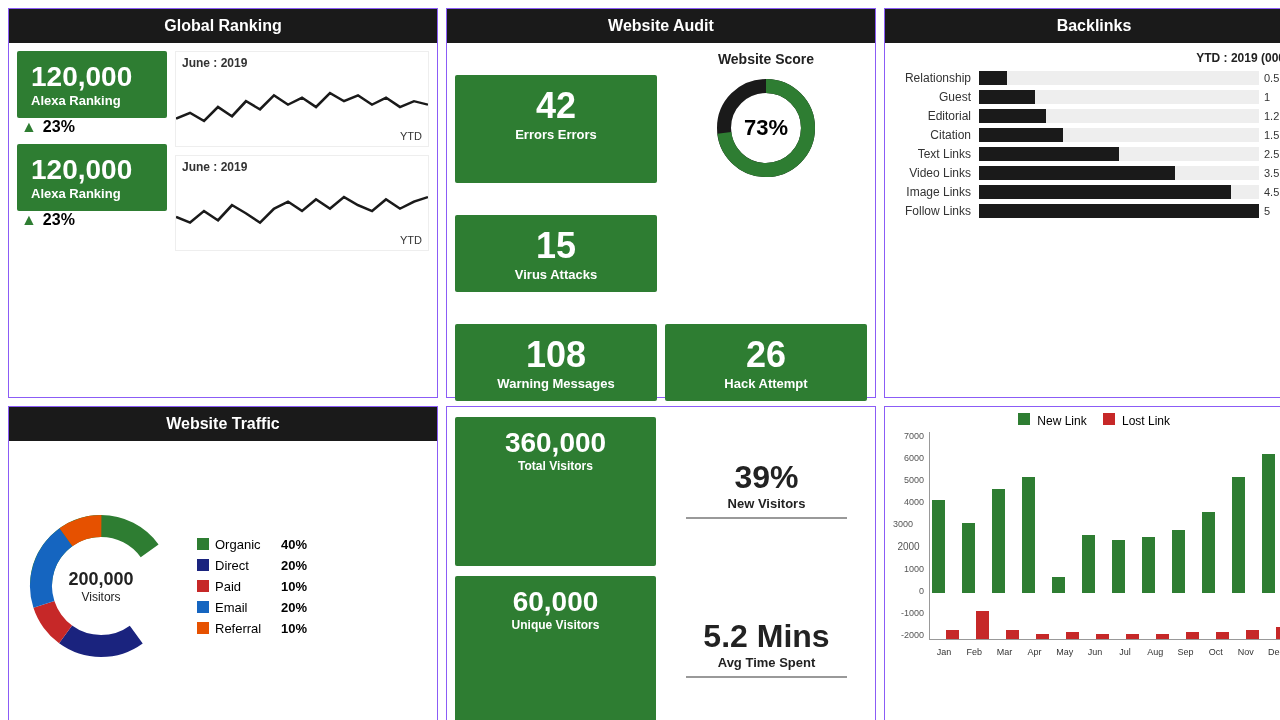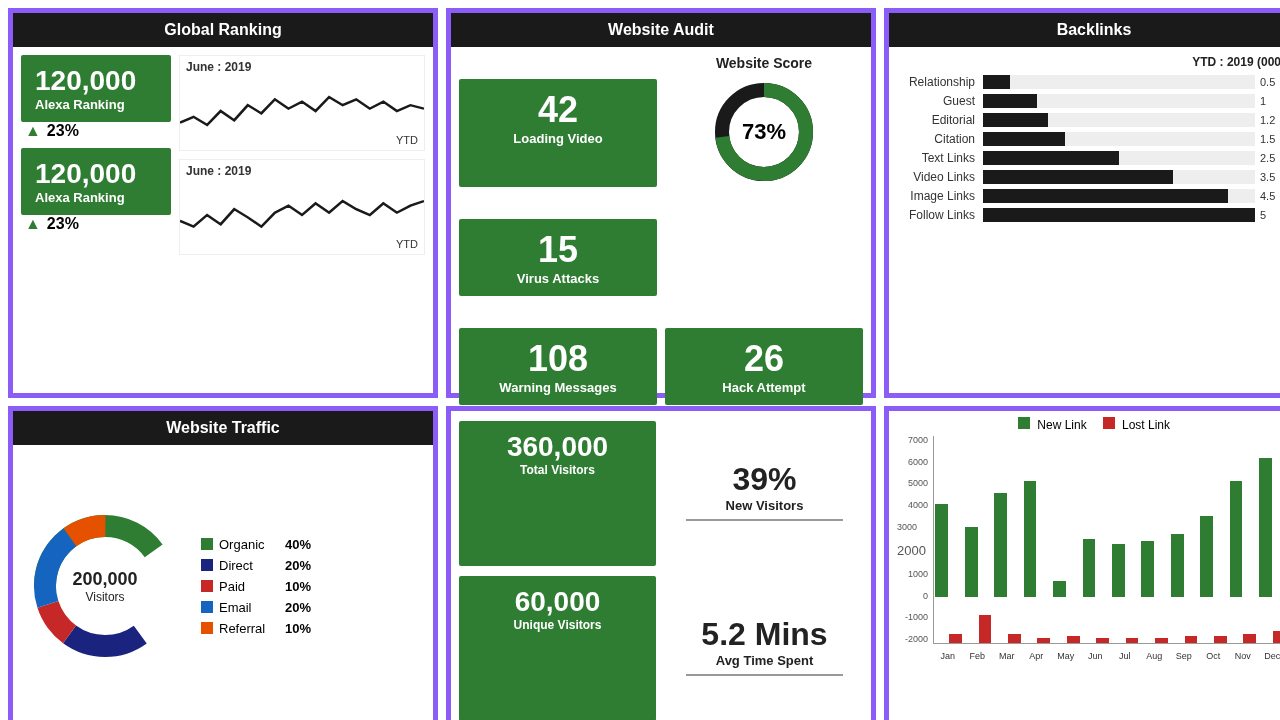--- a/index.html
+++ b/index.html
@@ -1,21 +1,21 @@
 <!DOCTYPE html>
 <html><head>
   <meta charset="utf-8">
   <style>
     * { box-sizing: border-box; margin: 0; padding: 0; }
     body { background: #fff; font-family: Arial, sans-serif; width: 1280px; height: 720px; overflow: hidden; }
 
     .dashboard { display: grid; grid-template-columns: 430px 430px 420px; grid-template-rows: 390px 330px; width: 1280px; height: 720px; gap: 0; padding: 8px; gap: 8px; background: #fff; }
 
     
-    .panel { background: #fff; border: 5px solid #8b5cf6; position: relative; }
+    .panel { background: #fff; border: 1px solid #8b5cf6; position: relative; }
     .panel-header { background: #1a1a1a; color: #fff; text-align: center; font-weight: bold; font-size: 16px; padding: 8px 0; }
 
     
     .global-ranking { grid-column: 1; grid-row: 1; }
     .ranking-content { display: flex; padding: 8px; gap: 8px; }
     .ranking-left { display: flex; flex-direction: column; gap: 8px; }
     .ranking-card { background: #2e7d32; color: #fff; padding: 10px 14px; border-radius: 2px; min-width: 150px; }
     .ranking-card .big-num { font-size: 28px; font-weight: bold; }
     .ranking-card .label { font-size: 13px; font-weight: bold; }
     .ranking-pct { display: flex; align-items: center; gap: 6px; font-weight: bold; font-size: 16px; padding-left: 4px; }
@@ -127,21 +127,21 @@
       </div>
     </div>
   </div>
 
   <div class="panel website-audit">
     <div class="panel-header">Website Audit</div>
     <div class="audit-content">
 
       <div class="audit-card">
         <div class="big-num">42</div>
-        <div class="label">Loading  Video</div>
+        <div class="label">Errors  Errors</div>
       </div>
 
       <div class="audit-score">
         <div class="score-title">Website Score</div>
         <div class="donut-container">
           <svg width="110" height="110" viewBox="0 0 110 110">
             <circle cx="55" cy="55" r="42" fill="none" stroke="#e0e0e0" stroke-width="14"></circle>
             <circle cx="55" cy="55" r="42" fill="none" stroke="#1a1a1a" stroke-width="14" stroke-dasharray="263.9 263.9" stroke-dashoffset="0" transform="rotate(-90 55 55)"></circle>
             <circle cx="55" cy="55" r="42" fill="none" stroke="#2e7d32" stroke-width="14" stroke-dasharray="192.6 71.3" stroke-dashoffset="0" transform="rotate(-90 55 55)"></circle>
             <circle cx="55" cy="55" r="30" fill="white"></circle>
@@ -396,21 +396,21 @@
                 <div style="background: rgb(198, 40, 40); width: 50%; height: 11.5556px;"></div>
               </div>
             </div>
           </div>
         <div id="y-labels-container" style="position:absolute; left:0; top:0; bottom:22px; width:34px; display:flex; flex-direction:column; justify-content:space-between;">
             <div style="font-size: 9px; text-align: right; color: rgb(85, 85, 85); width: 100%; padding-right: 3px; line-height: 1;">7000</div>
             <div style="font-size: 9px; text-align: right; color: rgb(85, 85, 85); width: 100%; padding-right: 3px; line-height: 1;">6000</div>
             <div style="font-size: 9px; text-align: right; color: rgb(85, 85, 85); width: 100%; padding-right: 3px; line-height: 1;">5000</div>
             <div style="font-size: 9px; text-align: right; color: rgb(85, 85, 85); width: 100%; padding-right: 3px; line-height: 1;">4000</div>
             <div style="font-size: 9px; text-align: left; color: rgb(85, 85, 85); width: 100%; padding-right: 3px; line-height: 1;">3000</div>
-            <div style="font-size: 13px; text-align: left; color: rgb(85, 85, 85); width: 100%; padding-right: 3px; line-height: 1;">2000</div>
+            <div style="font-size: 10px; text-align: center; color: rgb(85, 85, 85); width: 100%; padding-right: 3px; line-height: 1;">2000</div>
             <div style="font-size: 9px; text-align: right; color: rgb(85, 85, 85); width: 100%; padding-right: 3px; line-height: 1;">1000</div>
             <div style="font-size: 9px; text-align: right; color: rgb(85, 85, 85); width: 100%; padding-right: 3px; line-height: 1;">0</div>
             <div style="font-size: 9px; text-align: right; color: rgb(85, 85, 85); width: 100%; padding-right: 3px; line-height: 1;">-1000</div>
             <div style="font-size: 9px; text-align: right; color: rgb(85, 85, 85); width: 100%; padding-right: 3px; line-height: 1;">-2000</div>
           </div>
         <div id="x-labels-container" style="position:absolute; left:36px; right:4px; bottom:0; height:20px; display:flex;">
             <div style="flex: 1 1 0%; text-align: center; font-size: 9px; color: rgb(51, 51, 51); line-height: 20px;">Jan</div>
             <div style="flex: 1 1 0%; text-align: center; font-size: 9px; color: rgb(51, 51, 51); line-height: 20px;">Feb</div>
             <div style="flex: 1 1 0%; text-align: center; font-size: 9px; color: rgb(51, 51, 51); line-height: 20px;">Mar</div>
             <div style="flex: 1 1 0%; text-align: center; font-size: 9px; color: rgb(51, 51, 51); line-height: 20px;">Apr</div>

